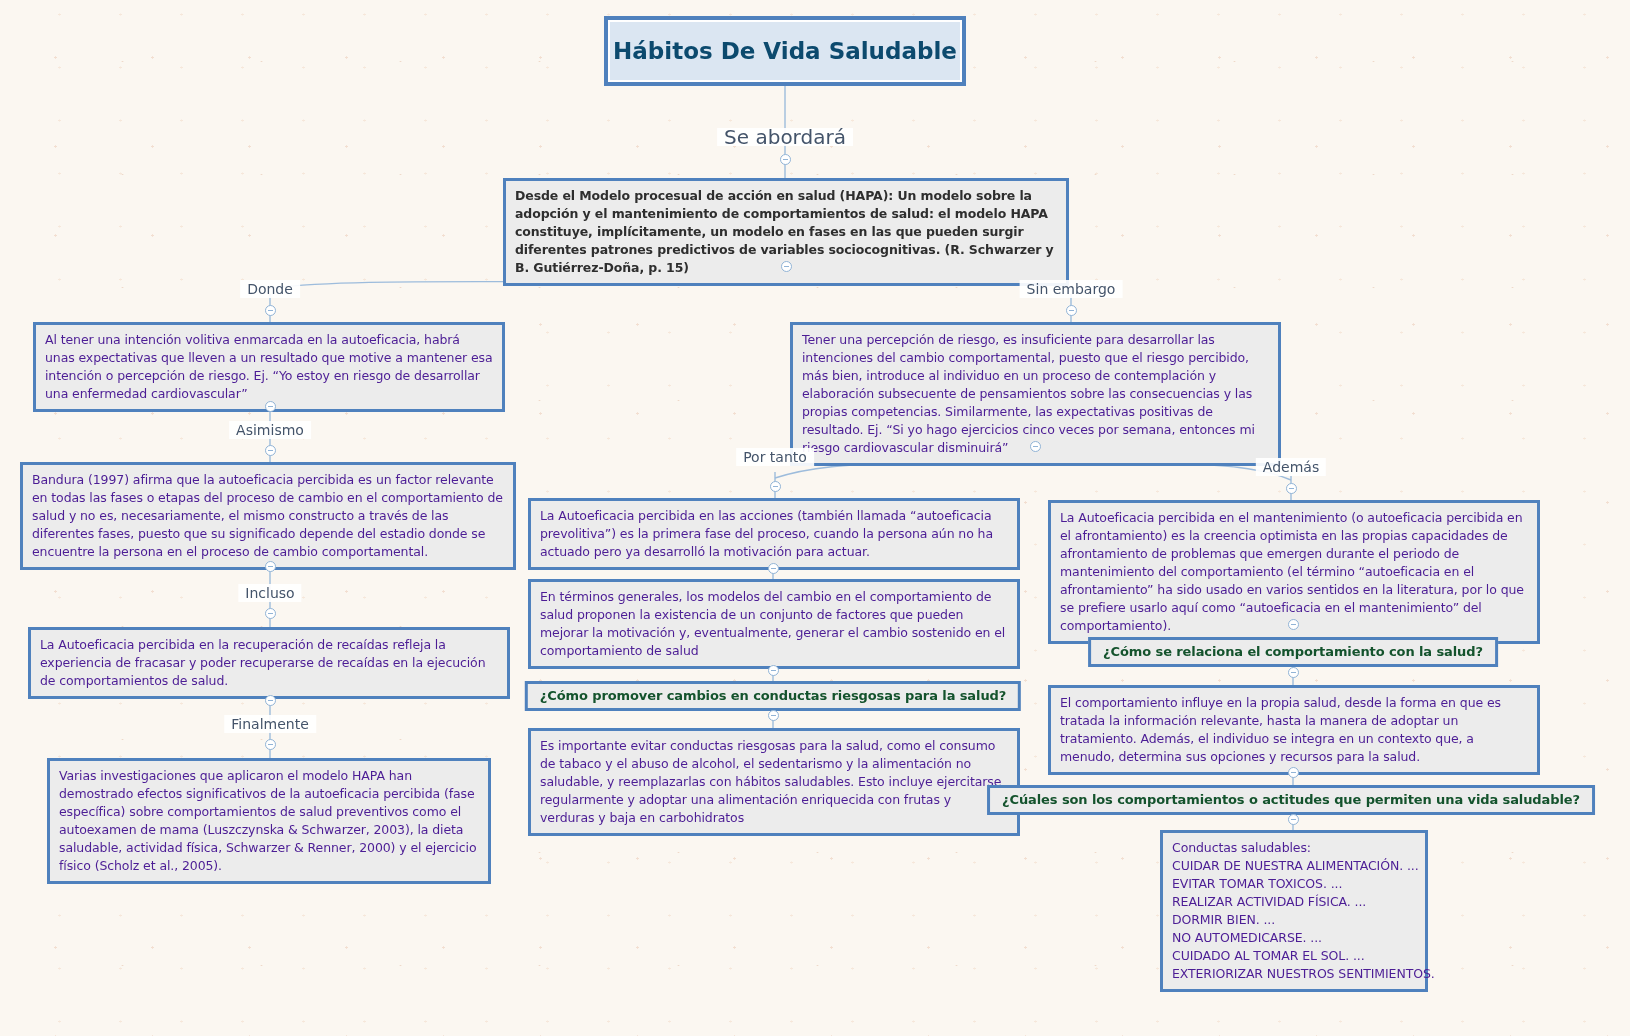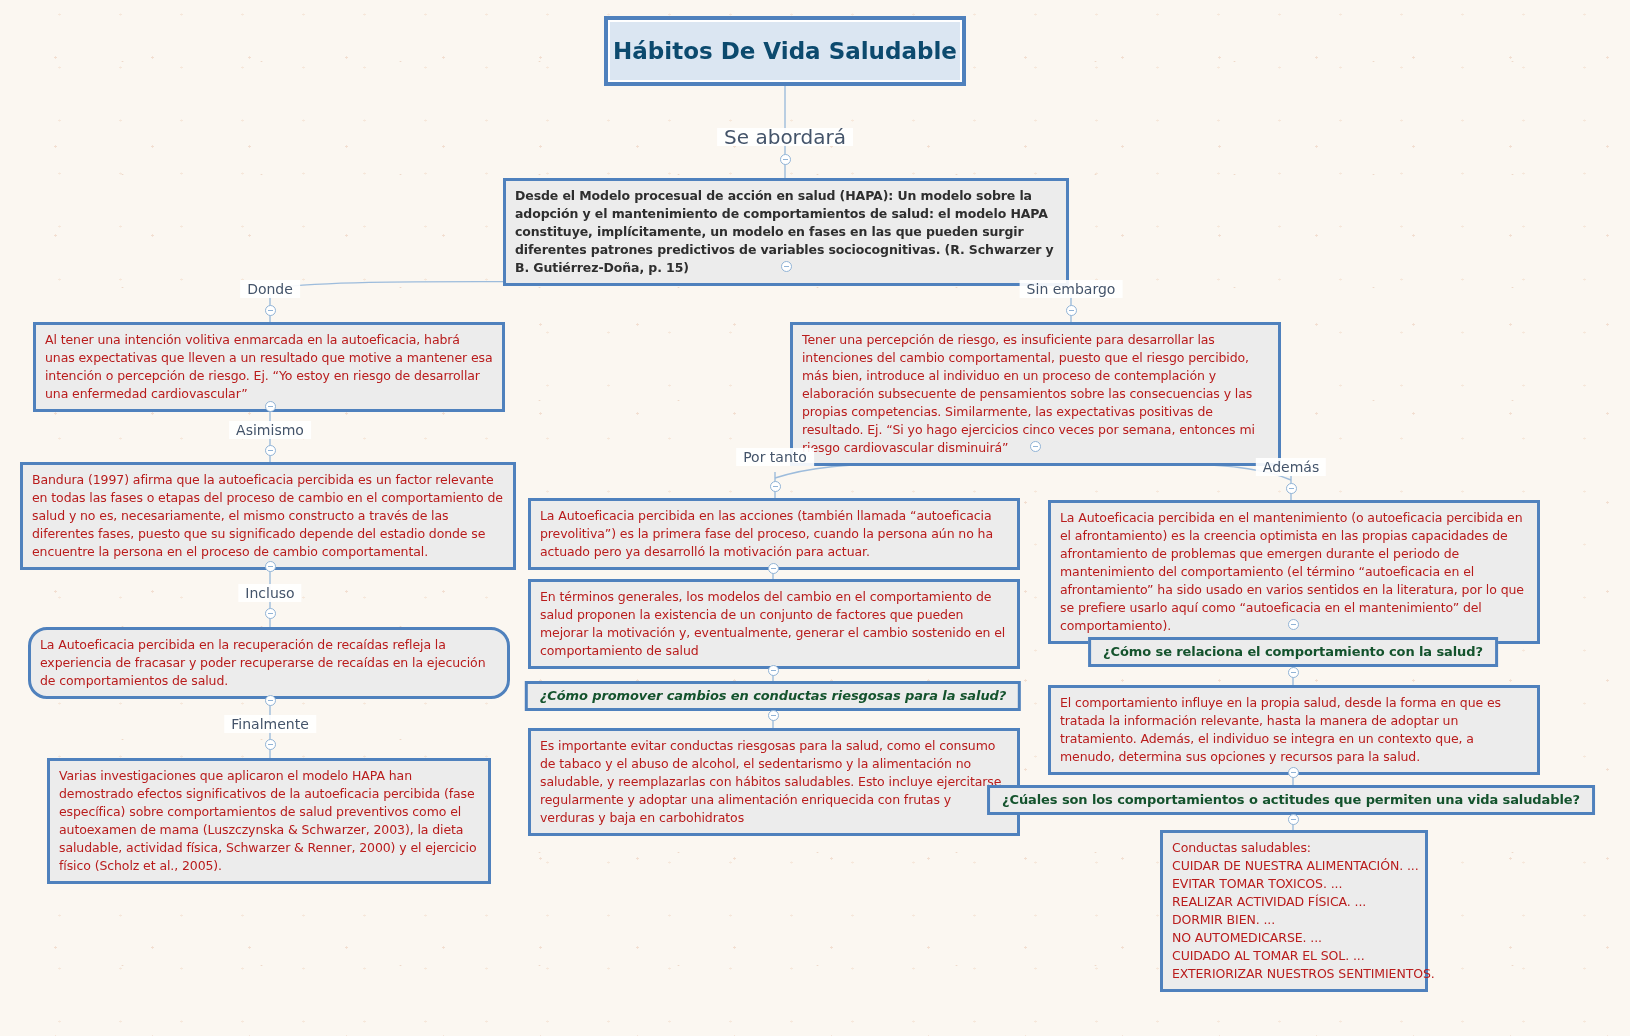--- a/index.html
+++ b/index.html
@@ -12,21 +12,21 @@
       radial-gradient(#f6e7da 1px, transparent 1.3px),
       radial-gradient(#efd9c9 .8px, transparent 1.1px);
     background-size:97px 89px,61px 53px,139px 113px;
     background-position:7px 13px,29px 41px,53px 5px;
   }
   svg.wires{position:absolute;left:0;top:0;z-index:1;}
   svg.wires path{fill:none;stroke:#9dbcdc;stroke-width:1.4px;}
   .box{
     position:absolute;z-index:2;box-sizing:border-box;
     background:#ececec;border:3px solid #4f81bd;
-    color:#b91c1c;font-size:12.5px;line-height:18px;
+    color:#4c1d95;font-size:12.5px;line-height:18px;
     padding:6px 9px;letter-spacing:-0.1px;
   }
   .box.bold{font-weight:700;color:#2e2e2e;}
   .qbox{
     position:absolute;z-index:2;box-sizing:border-box;
     transform:translateX(-50%);white-space:nowrap;
     background:#ececec;border:3px solid #4f81bd;
     color:#14532d;font-weight:700;font-size:13px;line-height:18px;
     padding:3px 12px;letter-spacing:-0.1px;
   }
@@ -108,31 +108,31 @@
 <div class="toggle" style="left:1288px;top:667px;"></div>
 <div class="toggle" style="left:1288px;top:767px;"></div>
 <div class="toggle" style="left:1288px;top:814px;"></div>
 
 <div class="box bold" style="left:503px;top:178px;width:566px;min-height:82px;">Desde el Modelo procesual de acción en salud (HAPA): Un modelo sobre la adopción y el mantenimiento de comportamientos de salud: el modelo HAPA constituye, implícitamente, un modelo en fases en las que pueden surgir diferentes patrones predictivos de variables sociocognitivas. (R. Schwarzer y B. Gutiérrez-Doña, p. 15)</div>
 
 <div class="box" style="left:33px;top:322px;width:472px;min-height:76px;">Al tener una intención volitiva enmarcada en la autoeficacia, habrá unas expectativas que lleven a un resultado que motive a mantener esa intención o percepción de riesgo. Ej. “Yo estoy en riesgo de desarrollar una enfermedad cardiovascular”</div>
 
 <div class="box" style="left:20px;top:462px;width:496px;min-height:95px;">Bandura (1997) afirma que la autoeficacia percibida es un factor relevante en todas las fases o etapas del proceso de cambio en el comportamiento de salud y no es, necesariamente, el mismo constructo a través de las diferentes fases, puesto que su significado depende del estadio donde se encuentre la persona en el proceso de cambio comportamental.</div>
 
-<div class="box" style="left:28px;top:627px;width:482px;min-height:63px;border-radius:19px;">La Autoeficacia percibida en la recuperación de recaídas refleja la experiencia de fracasar y poder recuperarse de recaídas en la ejecución de comportamientos de salud.</div>
+<div class="box" style="left:28px;top:627px;width:482px;min-height:63px;">La Autoeficacia percibida en la recuperación de recaídas refleja la experiencia de fracasar y poder recuperarse de recaídas en la ejecución de comportamientos de salud.</div>
 
 <div class="box" style="left:47px;top:758px;width:444px;min-height:100px;">Varias investigaciones que aplicaron el modelo HAPA han demostrado efectos significativos de la autoeficacia percibida (fase específica) sobre comportamientos de salud preventivos como el autoexamen de mama (Luszczynska &amp; Schwarzer, 2003), la dieta saludable, actividad física, Schwarzer &amp; Renner, 2000) y el ejercicio físico (Scholz et al., 2005).</div>
 
 <div class="box" style="left:790px;top:322px;width:491px;min-height:118px;">Tener una percepción de riesgo, es insuficiente para desarrollar las intenciones del cambio comportamental, puesto que el riesgo percibido, más bien, introduce al individuo en un proceso de contemplación y elaboración subsecuente de pensamientos sobre las consecuencias y las propias competencias. Similarmente, las expectativas positivas de resultado. Ej. “Si yo hago ejercicios cinco veces por semana, entonces mi riesgo cardiovascular disminuirá”</div>
 
 <div class="box" style="left:528px;top:498px;width:492px;min-height:63px;">La Autoeficacia percibida en las acciones (también llamada “autoeficacia prevolitiva”) es la primera fase del proceso, cuando la persona aún no ha actuado pero ya desarrolló la motivación para actuar.</div>
 
 <div class="box" style="left:528px;top:579px;width:492px;min-height:82px;">En términos generales, los modelos del cambio en el comportamiento de salud proponen la existencia de un conjunto de factores que pueden mejorar la motivación y, eventualmente, generar el cambio sostenido en el comportamiento de salud</div>
 
-<div class="qbox" style="left:773px;top:681px;font-style:italic;">¿Cómo promover cambios en conductas riesgosas para la salud?</div>
+<div class="qbox" style="left:773px;top:681px;">¿Cómo promover cambios en conductas riesgosas para la salud?</div>
 
 <div class="box" style="left:528px;top:728px;width:492px;min-height:88px;">Es importante evitar conductas riesgosas para la salud, como el consumo de tabaco y el abuso de alcohol, el sedentarismo y la alimentación no saludable, y reemplazarlas con hábitos saludables. Esto incluye ejercitarse regularmente y adoptar una alimentación enriquecida con frutas y verduras y baja en carbohidratos</div>
 
 <div class="box" style="left:1048px;top:500px;width:492px;min-height:114px;">La Autoeficacia percibida en el mantenimiento (o autoeficacia percibida en el afrontamiento) es la creencia optimista en las propias capacidades de afrontamiento de problemas que emergen durante el periodo de mantenimiento del comportamiento (el término “autoeficacia en el afrontamiento” ha sido usado en varios sentidos en la literatura, por lo que se prefiere usarlo aquí como “autoeficacia en el mantenimiento” del comportamiento).</div>
 
 <div class="qbox" style="left:1293px;top:637px;">¿Cómo se relaciona el comportamiento con la salud?</div>
 
 <div class="box" style="left:1048px;top:685px;width:492px;min-height:78px;">El comportamiento influye en la propia salud, desde la forma en que es tratada la información relevante, hasta la manera de adoptar un tratamiento. Además, el individuo se integra en un contexto que, a menudo, determina sus opciones y recursos para la salud.</div>
 
 <div class="qbox" style="left:1291px;top:785px;">¿Cúales son los comportamientos o actitudes que permiten una vida saludable?</div>

